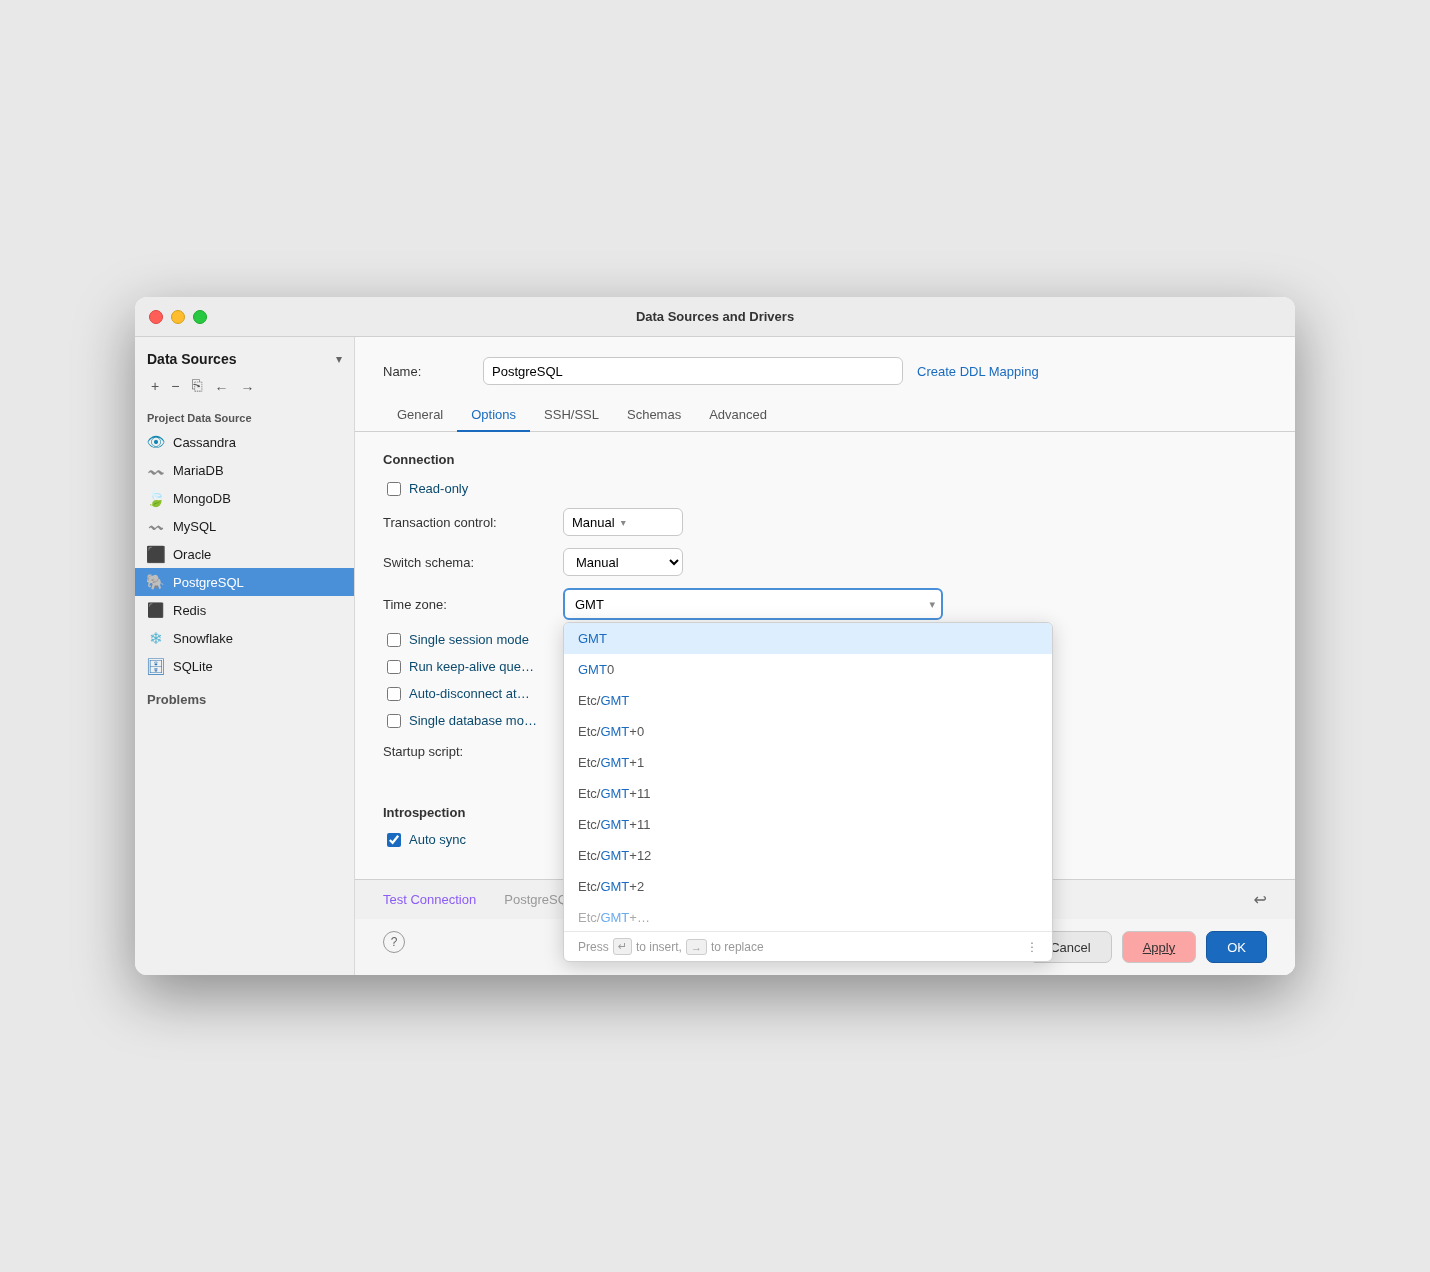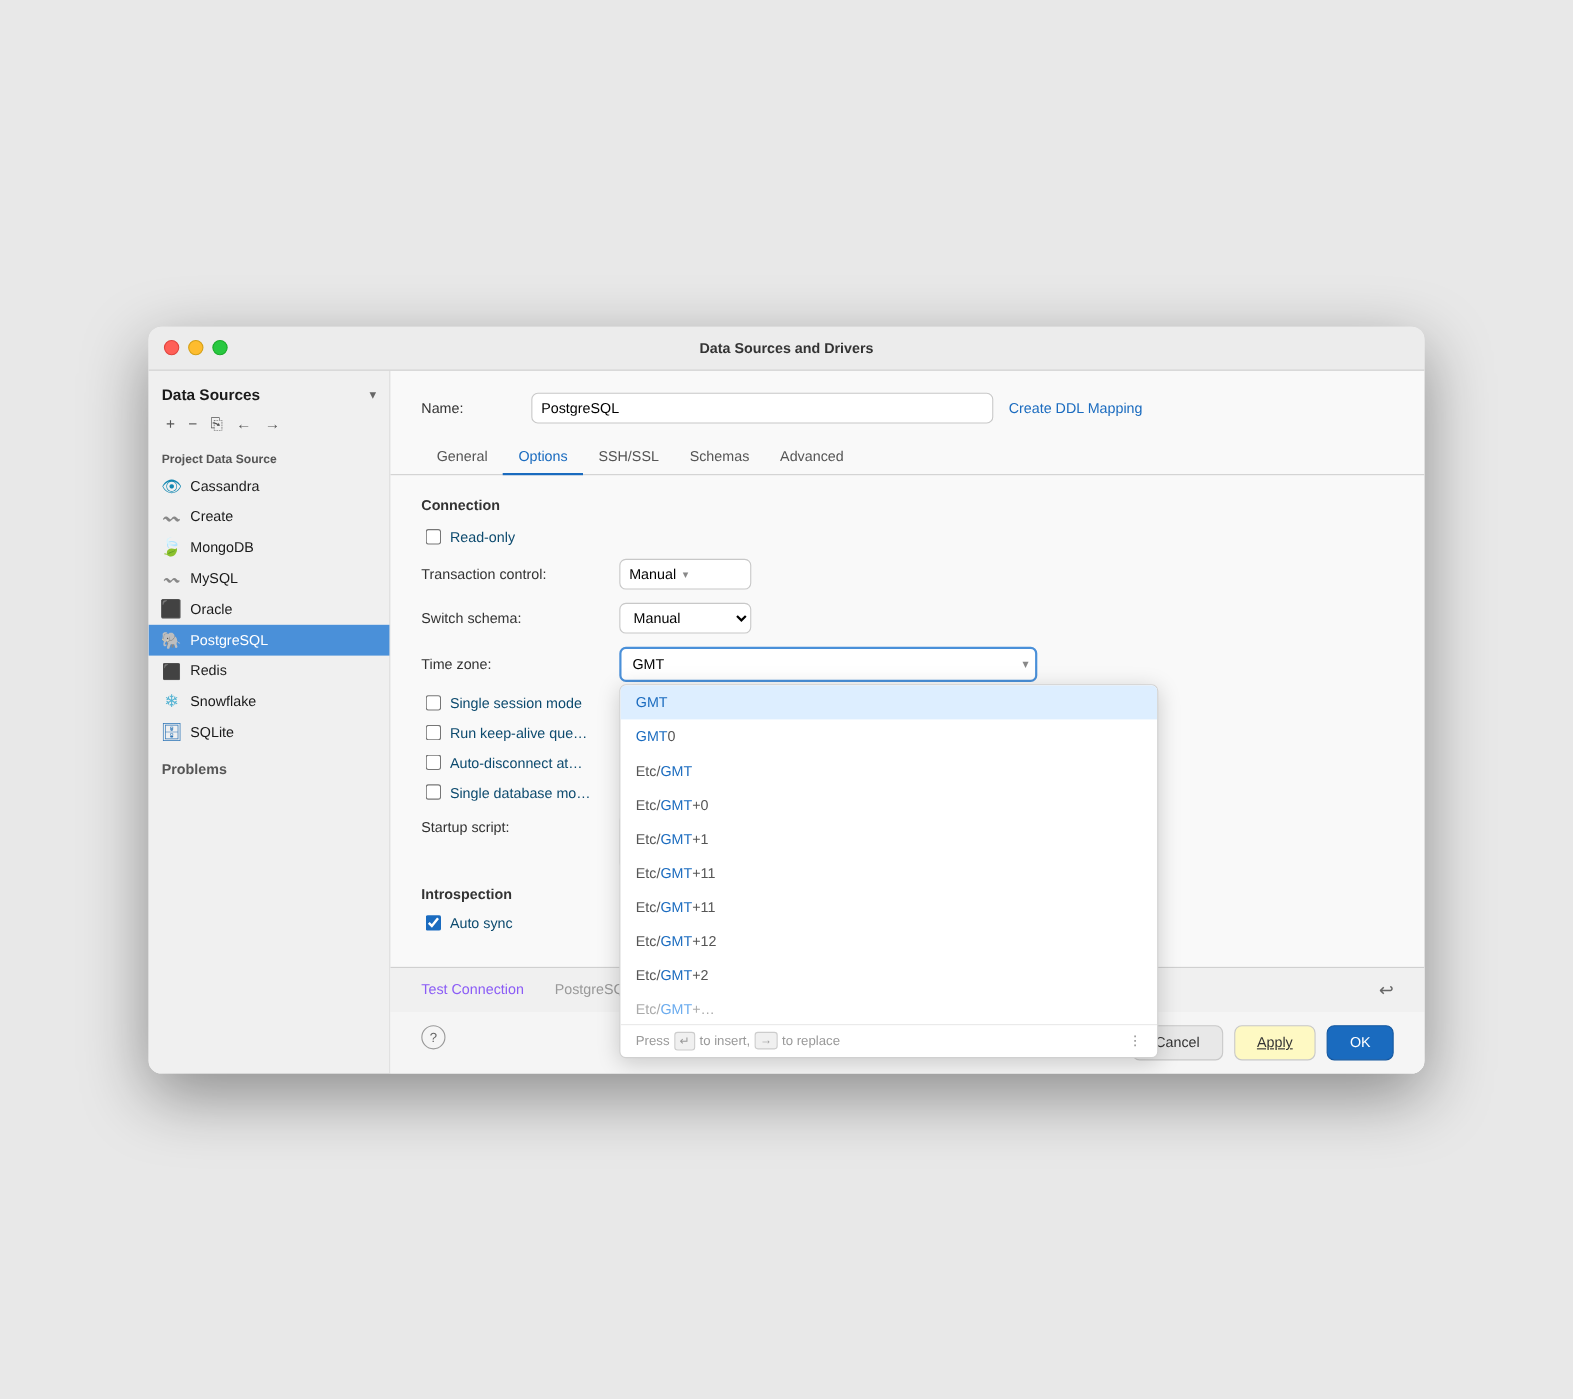--- a/index.html
+++ b/index.html
@@ -433,21 +433,21 @@
       font-size: 13px;
       cursor: pointer;
       font-weight: 500;
     }
     .btn-cancel {
       background: #e8e8e8;
       border: 1px solid #c8c8c8;
       color: #333;
     }
     .btn-apply {
-      background: #fef9c3;
+      background: #fca5a5;
       border: 1px solid #c8c8c8;
       color: #333;
       text-decoration: underline;
     }
     .btn-ok {
       background: #1a6bbf;
       border: 1px solid #1558a0;
       color: white;
     }
     .help-icon {
@@ -524,21 +524,21 @@
         <button class="sidebar-toolbar-btn">→</button>
       </div>
       <div class="sidebar-section-title">Project Data Source</div>
 
       <div class="sidebar-item">
         <span class="sidebar-item-icon icon-cassandra">👁</span>
         <span>Cassandra</span>
       </div>
       <div class="sidebar-item">
         <span class="sidebar-item-icon" style="color:#888; font-size:15px;">〰</span>
-        <span>Create</span>
+        <span>MariaDB</span>
       </div>
       <div class="sidebar-item">
         <span class="sidebar-item-icon icon-mongodb">🍃</span>
         <span>MongoDB</span>
       </div>
       <div class="sidebar-item">
         <span class="sidebar-item-icon" style="color:#888;">〰</span>
         <span>MySQL</span>
       </div>
       <div class="sidebar-item">

